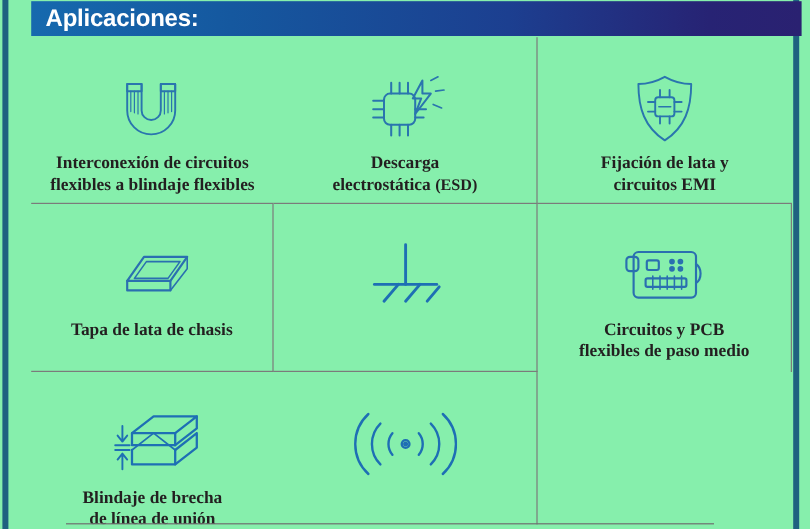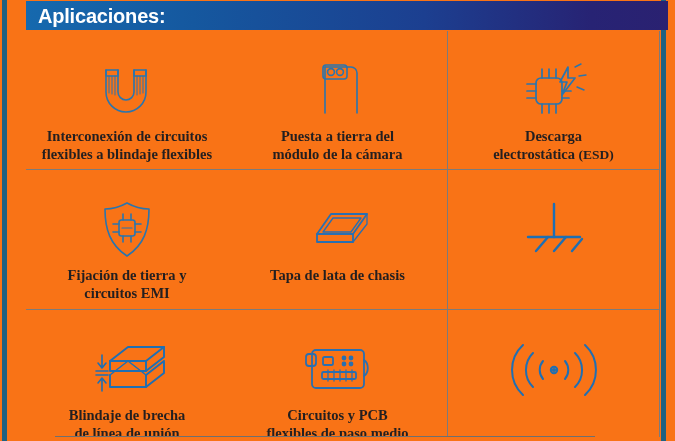--- a/index.html
+++ b/index.html
@@ -7,21 +7,21 @@
   body{
     width:675px;height:441px;
     background:#ffffff;
     font-family:"Liberation Serif", serif;
     overflow:hidden;
     position:relative;
   }
   #root{
     position:absolute;inset:0;
     width:675px;height:441px;
-    background:#f97316;
+    background:#86efac;
   }
 
   
   .rail{
     position:absolute;top:0;bottom:0;width:5px;
     background:#1f6180;
   }
   .rail.left{left:2px;}
   .rail.right{left:661px;}
 
@@ -119,34 +119,20 @@
             <path d="M21 14 L21 33" stroke-width="1"></path>
             <path d="M43 14 L43 33" stroke-width="1"></path>
             <path d="M46 14 L46 32" stroke-width="1"></path>
             <path d="M49 14 L49 31" stroke-width="1"></path>
           </g>
         </svg>
       </div>
       <div class="label"><span>Interconexión de circuitos</span><br><span>flexibles a blindaje flexibles</span></div>
     </div>
 
-    <div class="cell r0 c1">
-      <div class="icon">
-        <svg width="62" height="60" viewBox="0 0 62 60">
-          <g fill="none" stroke="#2a75ae" stroke-width="1.6" stroke-linecap="round" stroke-linejoin="round">
-            <path d="M18 6 L44 6 a6 6 0 0 1 6 6 L50 52"></path>
-            <path d="M18 6 L18 52"></path>
-            <rect x="16" y="4" width="24" height="14" rx="3"></rect>
-            <circle cx="24" cy="11" r="3.4"></circle>
-            <circle cx="33" cy="11" r="3.4"></circle>
-          </g>
-        </svg>
-      </div>
-      <div class="label"><span>Puesta a tierra del</span><br><span>módulo de la cámara</span></div>
-    </div>
 
     <div class="cell r0 c2">
       <div class="icon">
         <svg width="70" height="60" viewBox="0 0 70 60">
           <g fill="none" stroke="#2a75ae" stroke-width="1.7" stroke-linecap="round" stroke-linejoin="round">
             <rect x="17" y="17" width="26" height="26" rx="5"></rect>
             <path d="M23 17 L23 8 M30 17 L30 8 M37 17 L37 8"></path>
             <path d="M23 43 L23 52 M30 43 L30 52 M37 43 L37 52"></path>
             <path d="M17 23 L8 23 M17 30 L8 30 M17 37 L8 37"></path>
             <path d="M43 30 L52 30 M43 37 L50 37"></path>
@@ -165,21 +151,21 @@
             <path d="M29 4 C20 9 12 10 7 10 C7 30 12 46 29 57 C46 46 51 30 51 10 C46 10 38 9 29 4 Z"></path>
             <rect x="21" y="21" width="16" height="16" rx="2.5"></rect>
             <path d="M25 21 L25 15 M33 21 L33 15"></path>
             <path d="M25 37 L25 43 M33 37 L33 43"></path>
             <path d="M21 25 L15 25 M21 33 L15 33"></path>
             <path d="M37 25 L43 25 M37 33 L43 33"></path>
             <path d="M24 29 L34 29" stroke-width="1.2"></path>
           </g>
         </svg>
       </div>
-      <div class="label"><span>Fijación de tierra y</span><br><span>circuitos EMI</span></div>
+      <div class="label"><span>Fijación de lata y</span><br><span>circuitos EMI</span></div>
     </div>
 
     <div class="cell r1 c1">
       <div class="icon">
         <svg width="82" height="56" viewBox="0 0 82 56">
           <g fill="none" stroke="#2a6fb0" stroke-width="1.8" stroke-linecap="round" stroke-linejoin="round">
             <path d="M20 32 L34 12 L70 12 L56 32 Z"></path>
             <path d="M26 30 L36 16 L64 16 L54 30 Z" stroke-width="1.3"></path>
             <path d="M20 32 L20 40 L56 40 L56 32"></path>
             <path d="M56 40 L70 22 L70 12" stroke-width="1.3"></path>
@@ -194,20 +180,40 @@
         <svg width="80" height="62" viewBox="0 0 80 62">
           <g fill="none" stroke="#1e6fb4" stroke-width="2.4" stroke-linecap="round" stroke-linejoin="round">
             <path d="M40 5 L40 38"></path>
             <path d="M14 38 L66 38"></path>
             <path d="M22 52 L34 38"></path>
             <path d="M40 52 L52 38"></path>
             <path d="M58 52 L68 40"></path>
           </g>
         </svg>
       </div>
+    </div>
+
+    <div class="cell r2 c1">
+      <div class="icon">
+        <svg width="76" height="56" viewBox="0 0 76 56">
+          <g fill="none" stroke="#2a6fb0" stroke-width="1.8" stroke-linecap="round" stroke-linejoin="round">
+            <rect x="12" y="8" width="52" height="38" rx="4"></rect>
+            <rect x="6" y="12" width="10" height="12" rx="3"></rect>
+            <path d="M64 18 a7 9 0 0 1 0 16"></path>
+            <rect x="23" y="15" width="10" height="8" rx="1.6"></rect>
+            <circle cx="44" cy="16" r="1.5" fill="#2a6fb0"></circle>
+            <circle cx="51" cy="16" r="1.5" fill="#2a6fb0"></circle>
+            <circle cx="44" cy="22" r="1.5" fill="#2a6fb0"></circle>
+            <circle cx="51" cy="22" r="1.5" fill="#2a6fb0"></circle>
+            <rect x="22" y="30" width="34" height="7" rx="1.5"></rect>
+            <path d="M28 28 L28 39 M34 28 L34 39 M40 28 L40 39 M46 28 L46 39 M52 28 L52 39" stroke-width="1.3"></path>
+          </g>
+        </svg>
+      </div>
+      <div class="label"><span>Circuitos y PCB</span><br><span>flexibles de paso medio</span></div>
     </div>
 
     <div class="cell r2 c0">
       <div class="icon">
         <svg width="90" height="58" viewBox="0 0 90 58">
           <g fill="none" stroke="#1e6fb4" stroke-width="1.9" stroke-linecap="round" stroke-linejoin="round">
             <path d="M28 20 L46 6 L82 6 L64 20 Z"></path>
             <path d="M28 20 L28 30 L64 30 L64 20"></path>
             <path d="M64 30 L82 16 L82 6"></path>
             <path d="M28 34 L28 46 L64 46 L64 34"></path>
@@ -218,40 +224,20 @@
               <path d="M14 30 L26 30"></path>
               <path d="M14 34 L26 34"></path>
               <path d="M20 50 L20 38 M16 42 L20 37 L24 42"></path>
             </g>
           </g>
         </svg>
       </div>
       <div class="label"><span>Blindaje de brecha</span><br><span>de línea de unión</span></div>
     </div>
 
-    <div class="cell r2 c1">
-      <div class="icon">
-        <svg width="76" height="56" viewBox="0 0 76 56">
-          <g fill="none" stroke="#2a6fb0" stroke-width="1.8" stroke-linecap="round" stroke-linejoin="round">
-            <rect x="12" y="8" width="52" height="38" rx="4"></rect>
-            <rect x="6" y="12" width="10" height="12" rx="3"></rect>
-            <path d="M64 18 a7 9 0 0 1 0 16"></path>
-            <rect x="23" y="15" width="10" height="8" rx="1.6"></rect>
-            <circle cx="44" cy="16" r="1.5" fill="#2a6fb0"></circle>
-            <circle cx="51" cy="16" r="1.5" fill="#2a6fb0"></circle>
-            <circle cx="44" cy="22" r="1.5" fill="#2a6fb0"></circle>
-            <circle cx="51" cy="22" r="1.5" fill="#2a6fb0"></circle>
-            <rect x="22" y="30" width="34" height="7" rx="1.5"></rect>
-            <path d="M28 28 L28 39 M34 28 L34 39 M40 28 L40 39 M46 28 L46 39 M52 28 L52 39" stroke-width="1.3"></path>
-          </g>
-        </svg>
-      </div>
-      <div class="label"><span>Circuitos y PCB</span><br><span>flexibles de paso medio</span></div>
-    </div>
-
     <div class="cell r2 c2">
       <div class="icon">
         <svg width="86" height="58" viewBox="0 0 86 58">
           <g fill="none" stroke="#1e6fb4" stroke-width="2" stroke-linecap="round">
             <path d="M32 20 a14 14 0 0 0 0 18"></path>
             <path d="M54 20 a14 14 0 0 1 0 18"></path>
             <path d="M22 12 a24 24 0 0 0 0 34"></path>
             <path d="M64 12 a24 24 0 0 1 0 34"></path>
             <path d="M12 4 a34 34 0 0 0 0 50"></path>
             <path d="M74 4 a34 34 0 0 1 0 50"></path>

